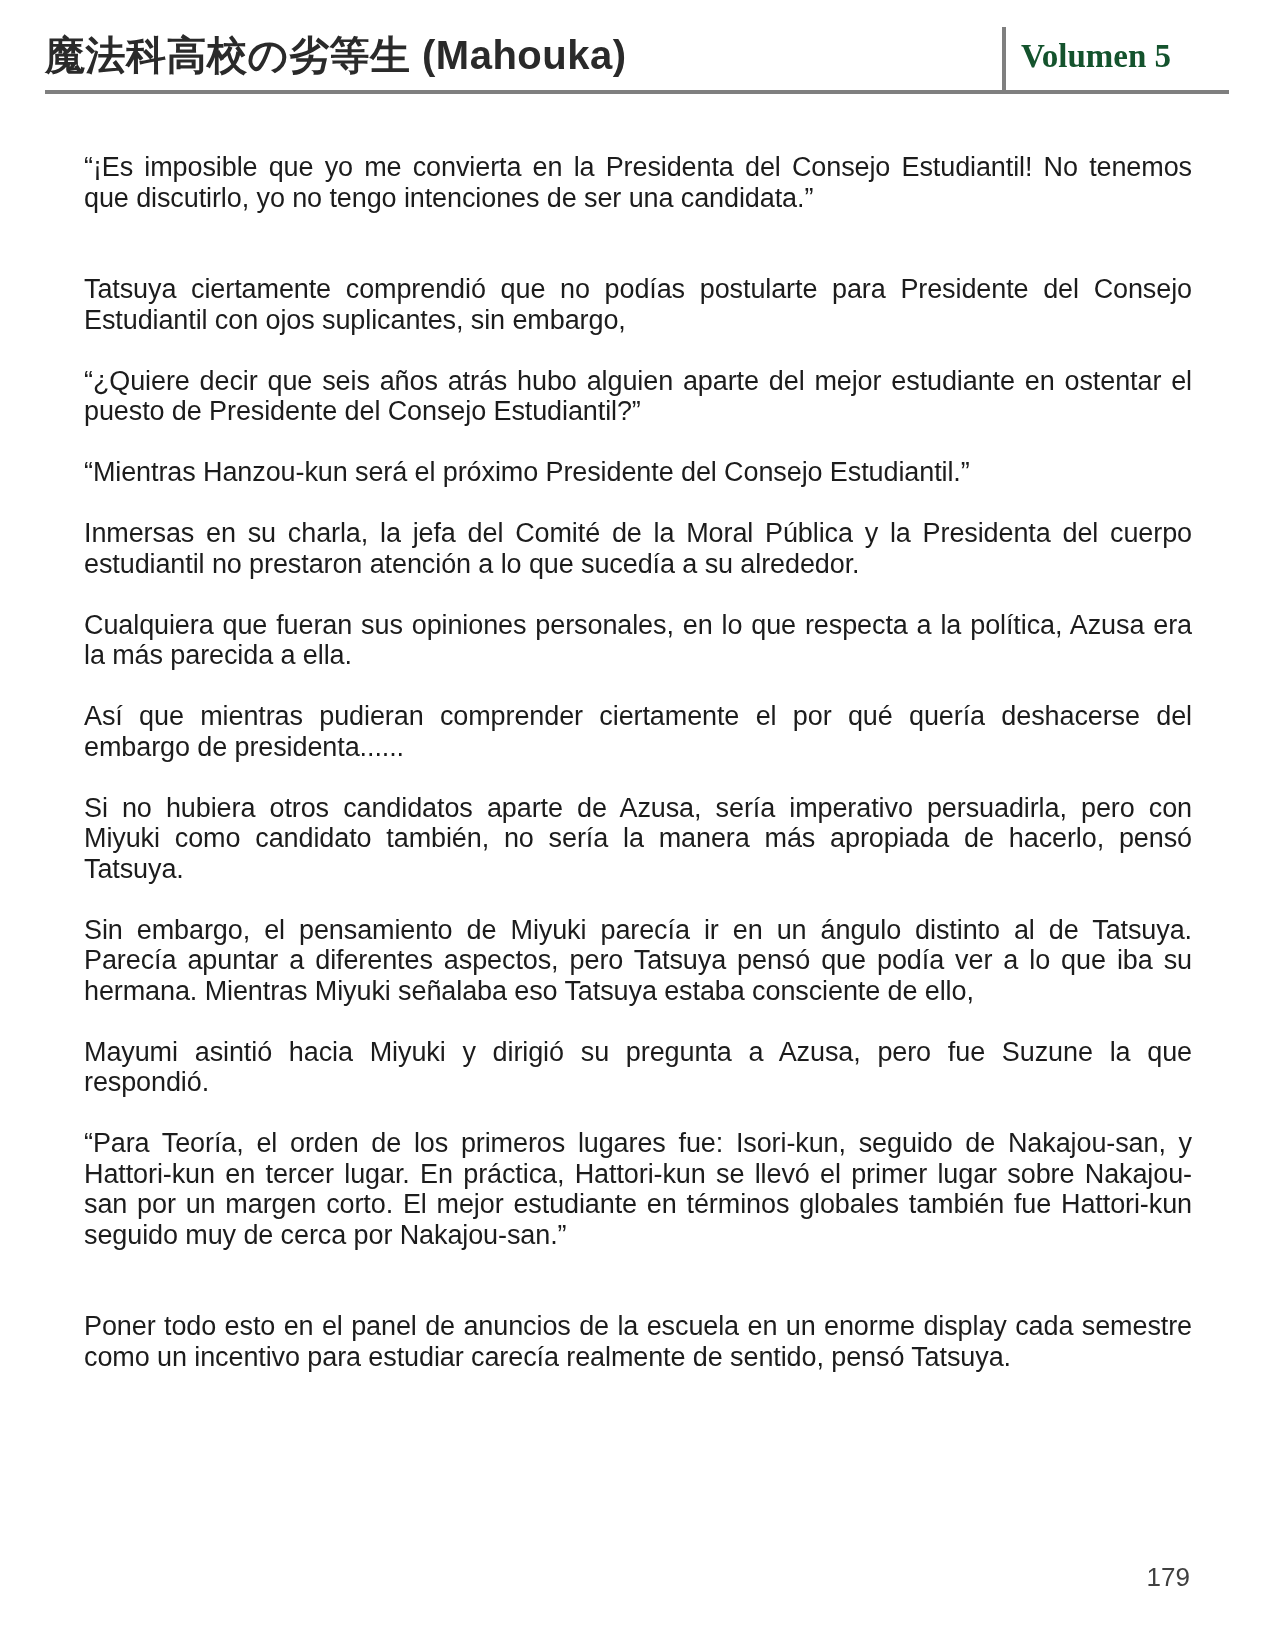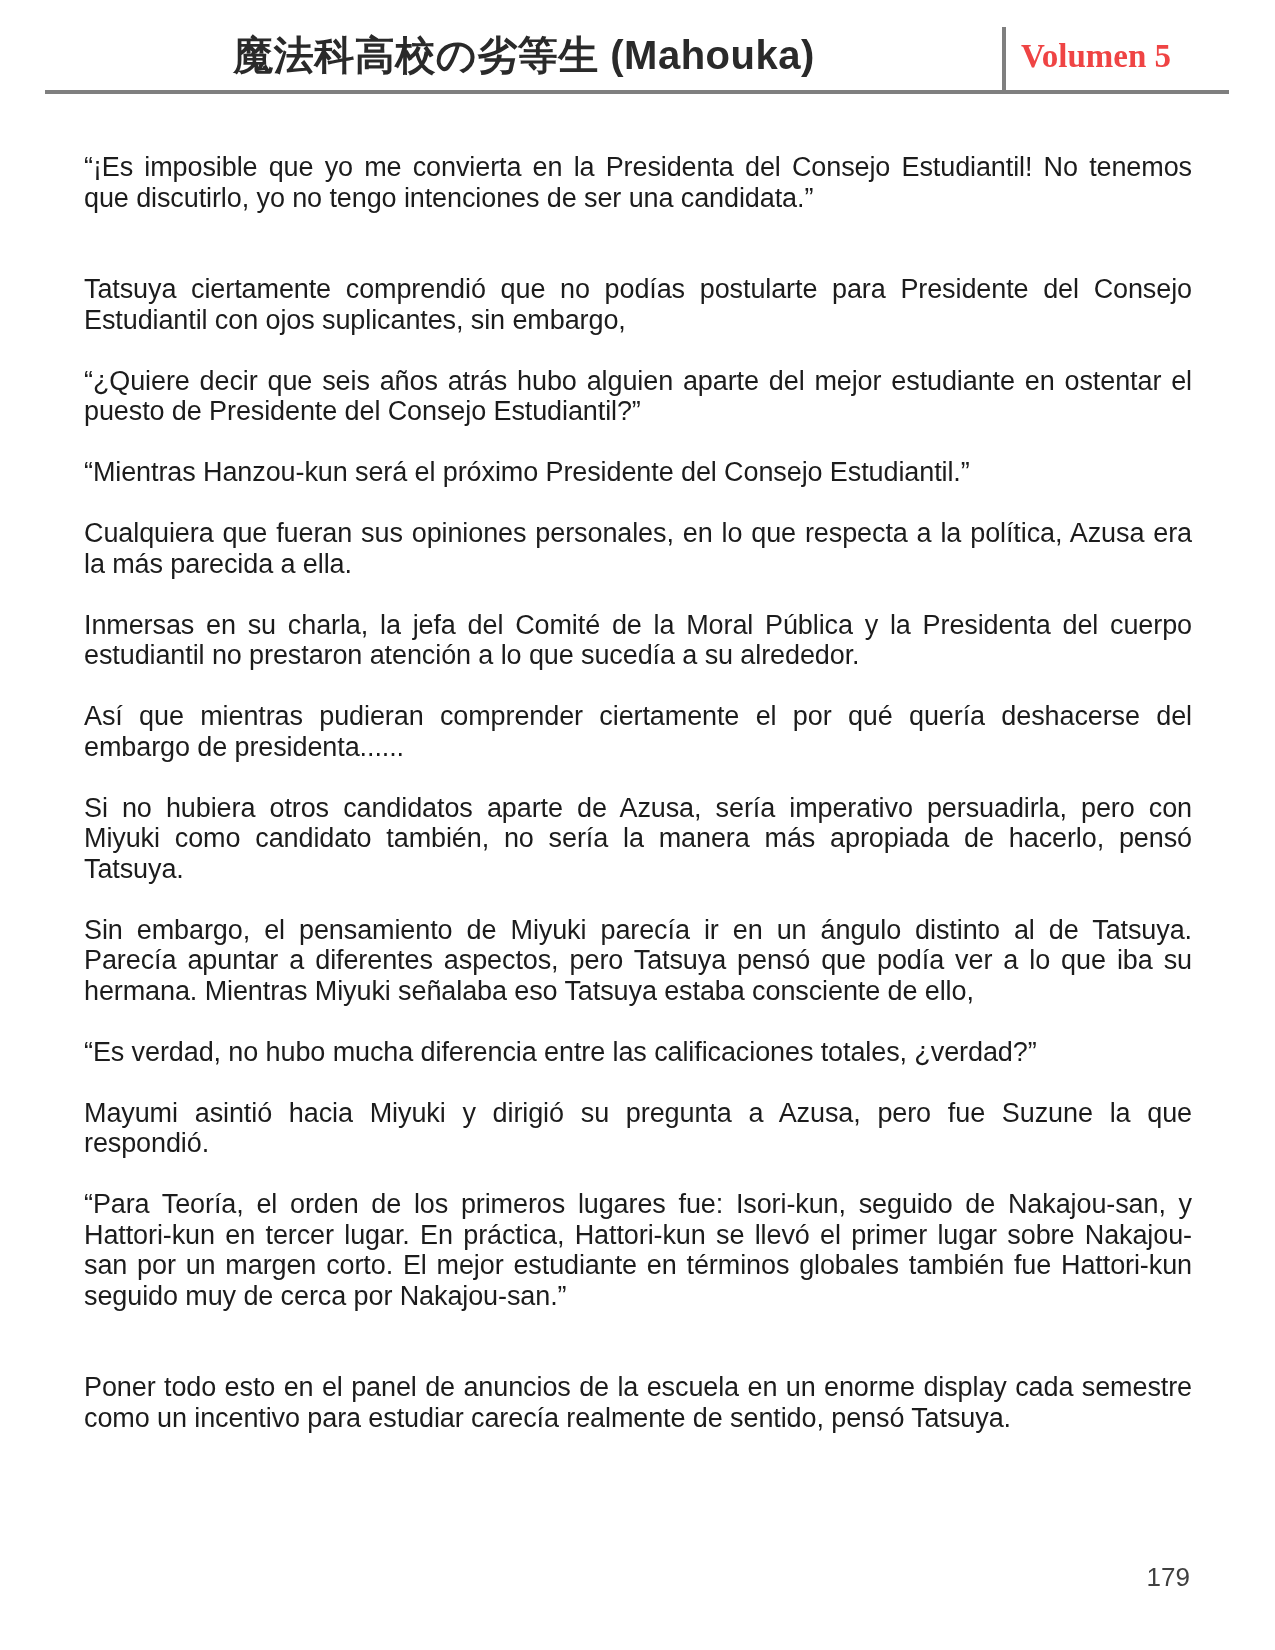--- a/index.html
+++ b/index.html
@@ -15,36 +15,35 @@
     overflow: hidden;
     font-family: "Liberation Sans", sans-serif;
   }
 
   
   .header-title {
     position: absolute;
     left: 45px;
     top: 28px;
     width: 958px;            
-    text-align: center;
     font-family: "Liberation Sans", "DejaVu Sans", sans-serif;
     font-size: 40px;
     font-weight: bold;
     color: #2a2a2a;
     letter-spacing: 0.5px;
     white-space: nowrap;
   }
   .volume-label {
     position: absolute;
     left: 1021px;
     top: 38px;
     font-family: "Liberation Serif", serif;
     font-size: 33px;
     font-weight: bold;
-    color: #ef4444;
+    color: #14532d;
     white-space: nowrap;
     text-align: right;
   }
   .header-divider {
     position: absolute;
     left: 1002px;
     top: 27px;
     width: 4px;
     height: 63px;
     background: #7f7f7f;
@@ -96,26 +95,25 @@
   <div class="header-title">魔法科高校の劣等生 (Mahouka)</div>
   <div class="volume-label">Volumen 5</div>
   <div class="header-divider"></div>
   <div class="header-rule"></div>
 
   <div class="content">
     <p class="gap2">“¡Es imposible que yo me convierta en la Presidenta del Consejo Estudiantil! No tenemos que discutirlo, yo no tengo intenciones de ser una candidata.”</p>
     <p>Tatsuya ciertamente comprendió que no podías postularte para Presidente del Consejo Estudiantil con ojos suplicantes, sin embargo,</p>
     <p>“¿Quiere decir que seis años atrás hubo alguien aparte del mejor estudiante en ostentar el puesto de Presidente del Consejo Estudiantil?”</p>
     <p>“Mientras Hanzou-kun será el próximo Presidente del Consejo Estudiantil.”</p>
+    <p>Inmersas en su charla, la jefa del Comité de la Moral Pública y la Presidenta del cuerpo estudiantil no prestaron atención a lo que sucedía a su alrededor.</p>
     <p>Cualquiera que fueran sus opiniones personales, en lo que respecta a la política, Azusa era la más parecida a ella.</p>
-    <p>Inmersas en su charla, la jefa del Comité de la Moral Pública y la Presidenta del cuerpo estudiantil no prestaron atención a lo que sucedía a su alrededor.</p>
     <p>Así que mientras pudieran comprender ciertamente el por qué quería deshacerse del embargo de presidenta......</p>
     <p>Si no hubiera otros candidatos aparte de Azusa, sería imperativo persuadirla, pero con Miyuki como candidato también, no sería la manera más apropiada de hacerlo, pensó Tatsuya.</p>
     <p>Sin embargo, el pensamiento de Miyuki parecía ir en un ángulo distinto al de Tatsuya. Parecía apuntar a diferentes aspectos, pero Tatsuya pensó que podía ver a lo que iba su hermana. Mientras Miyuki señalaba eso Tatsuya estaba consciente de ello,</p>
-    <p>“Es verdad, no hubo mucha diferencia entre las calificaciones totales, ¿verdad?”</p>
     <p>Mayumi asintió hacia Miyuki y dirigió su pregunta a Azusa, pero fue Suzune la que respondió.</p>
     <p class="gap2">“Para Teoría, el orden de los primeros lugares fue: Isori-kun, seguido de Nakajou-san, y Hattori-kun en tercer lugar. En práctica, Hattori-kun se llevó el primer lugar sobre Nakajou-san por un margen corto. El mejor estudiante en términos globales también fue Hattori-kun seguido muy de cerca por Nakajou-san.”</p>
     <p>Poner todo esto en el panel de anuncios de la escuela en un enorme display cada semestre como un incentivo para estudiar carecía realmente de sentido, pensó Tatsuya.</p>
   </div>
 
   <div class="page-number">179</div>
 
 </div>
 
 </body></html>

